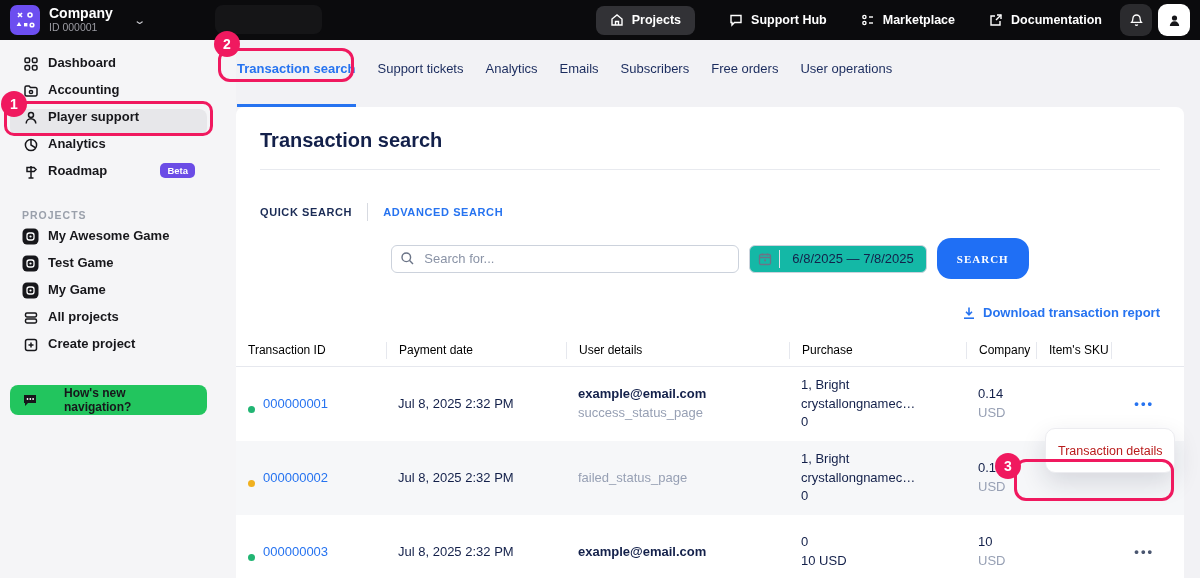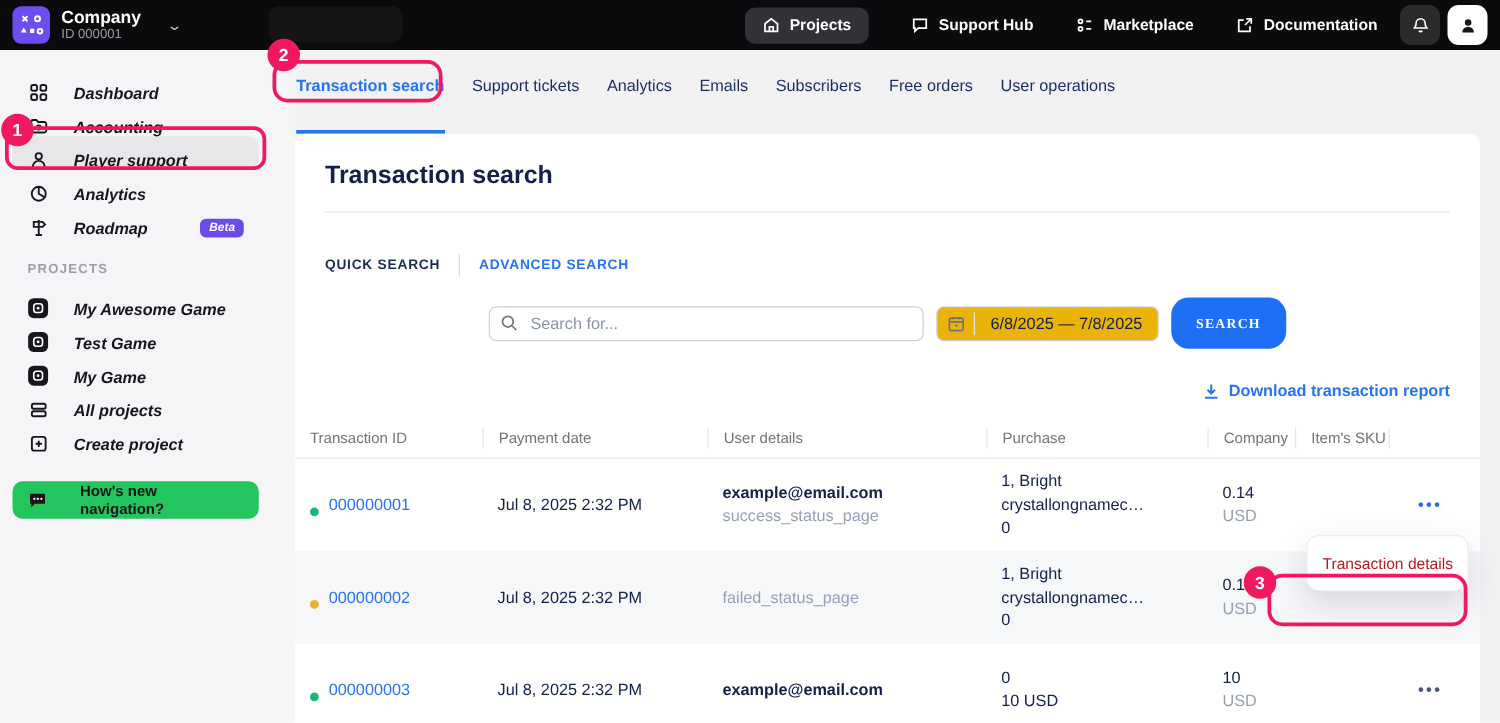--- a/index.html
+++ b/index.html
@@ -39,23 +39,23 @@
     align-items:center; justify-content:center; cursor:pointer; flex:none;
   }
   .icon-btn.dark { background:#2b2b2e; margin-left:18px; }
   .icon-btn.light { background:#fff; margin-left:6px; }
   
   .sidebar {
     position:absolute; top:40px; left:0; width:236px; bottom:0;
     background:#f5f5f7; padding-top:15px;
   }
   .side-item {
-    height:27px; display:flex; align-items:flex-end; gap:20px;
+    height:27px; display:flex; align-items:flex-start; gap:9px;
     margin:0 29px 0 10px; padding:0 12px; border-radius:8px;
-    font-size:13px; font-weight:bold; color:#17171b; cursor:pointer;font-style:italic;
+    font-size:13px; font-weight:bold; color:#17171b; cursor:pointer;
   }
   .side-item.active { background:#e7e7ea; }
   .side-item .ic { width:17px; height:17px; flex:none; display:flex; align-items:center; justify-content:center; }
   .beta-badge {
     margin-left:auto; background:#6b4ce6; color:#fff; font-size:9.5px;
     font-weight:bold; padding:2px 7px; border-radius:5px;
   }
   .side-section {
     margin:19px 0 7px 22px; font-size:10.5px; font-weight:bold;
     letter-spacing:1px; color:#9aa0ab;
@@ -86,41 +86,41 @@
   .search-input-wrap { position:relative; width:348px; }
   .search-input {
     width:100%; height:28px; border:1px solid #ccd2dc; border-radius:6px;
     padding:0 10px 0 32px; font-size:13px; color:#13204a; outline:none;
     font-family:"Liberation Sans", sans-serif; background:#fff;
   }
   .search-input::placeholder { color:#8a93a6; }
   .search-glyph { position:absolute; left:9px; top:6px; }
   .date-field {
     margin-left:10px; height:28px; border:1px solid #ccd2dc; border-radius:6px;
-    display:flex; align-items:center; cursor:pointer; background:#eab308;
+    display:flex; align-items:center; cursor:pointer; background:#14b8a6;
   }
   .date-icon-box { width:30px; display:flex; align-items:center; justify-content:center; border-right:1px solid #e0e3e9; height:18px; }
   .date-text { font-size:13px; color:#13204a; padding:0 12px; white-space:nowrap; }
   .search-btn {
     margin-left:10px; height:41px; padding:0 20px; border:none; cursor:pointer;
     background:#1f6ff5; color:#fff; font-size:11px; font-weight:bold;
     letter-spacing:1px; border-radius:14px; font-family:Liberation Serif, serif;
   }
   .download-row { display:flex; justify-content:flex-end; margin-top:26px; }
   .download-link { display:flex; align-items:center; gap:7px; color:#2673f0; font-size:13px; font-weight:bold; cursor:pointer; }
   
   .table { margin:14px -24px 0 -24px; }
   .trow {
     display:grid;
     grid-template-columns:150px 180px 223px 177px 70px 75px 1fr;
     align-items:center;
   }
   .thead { height:33px; border-bottom:1px solid #e6e8ee; }
   .th {
-    font-size:12px; color:#737373; padding-left:12px; height:17px;
+    font-size:12px; color:#000000; padding-left:12px; height:17px;
     display:flex; align-items:center;
   }
   .th + .th { border-left:1px solid #e6e8ee; }
   .tbody-row { height:74px; }
   .tbody-row.striped { background:#f6f7f9; }
   .td { padding-left:12px; font-size:13px; color:#13204a; line-height:1.45; }
   .cell-id { display:flex; align-items:flex-end; gap:8px; }
   .status-dot { width:7px; height:7px; border-radius:50%; flex:none; }
   .id-link { color:#2673f0; cursor:pointer; }
   .muted { color:#97a0b4; }

